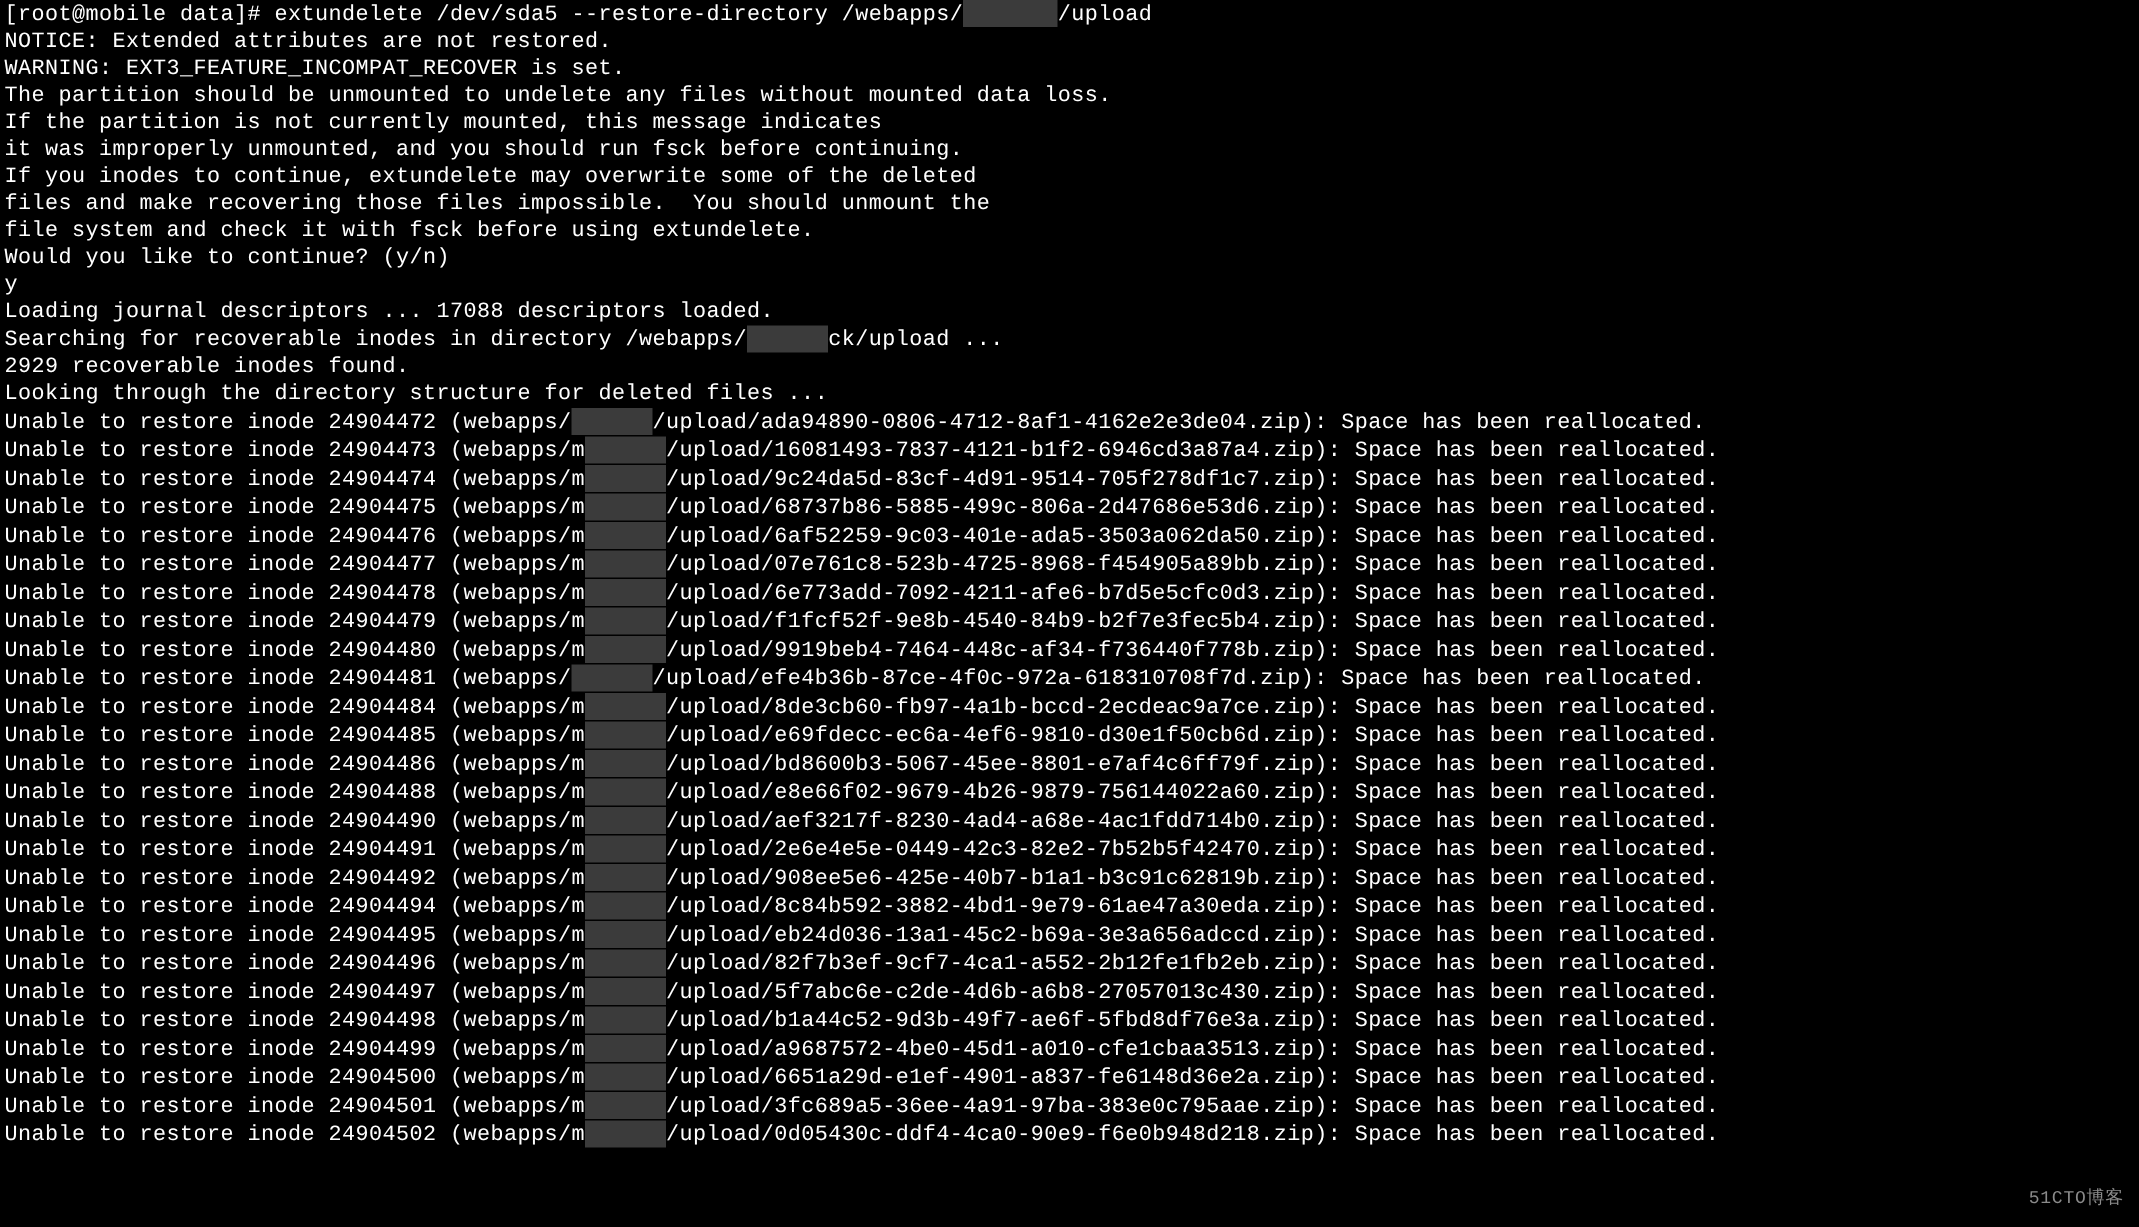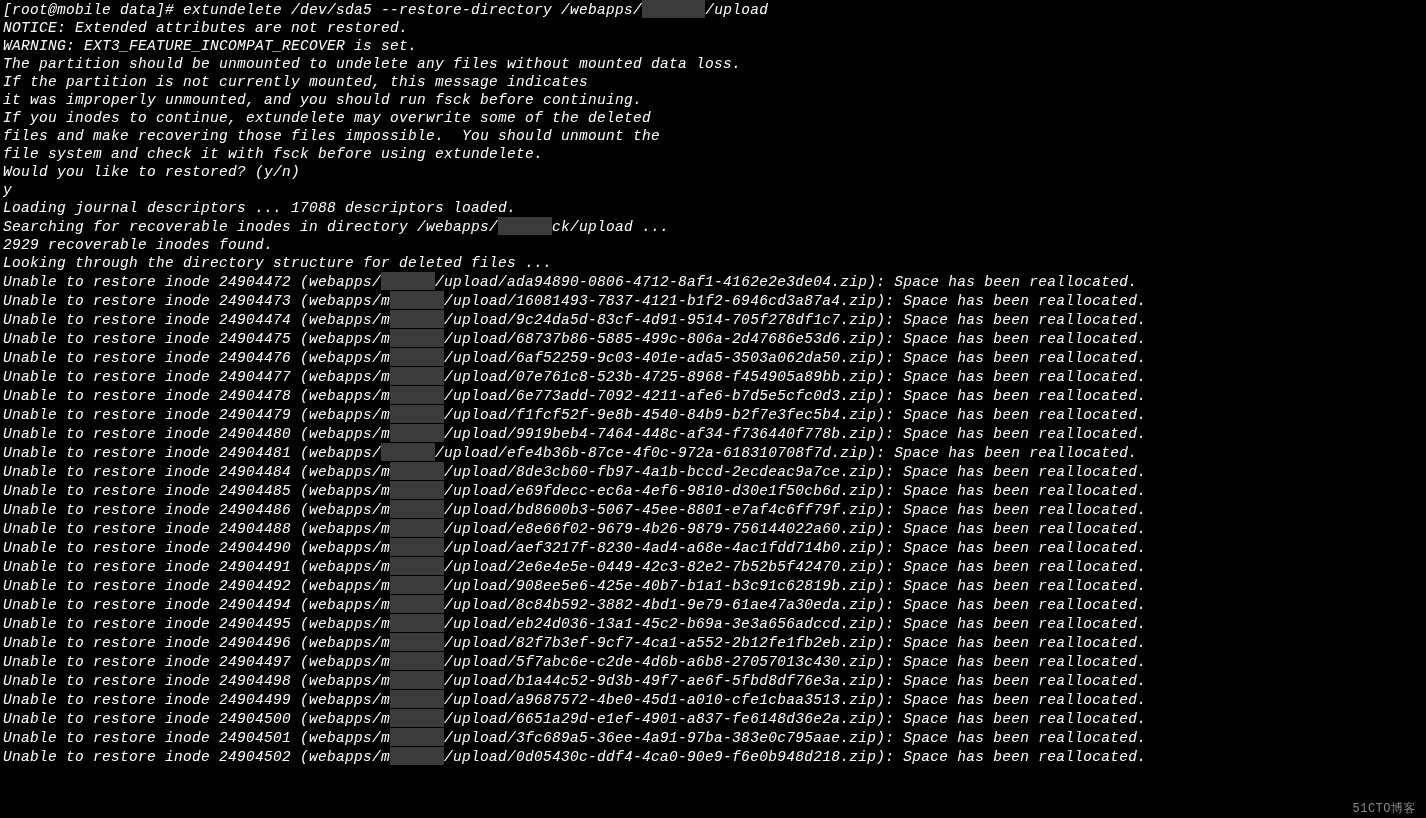--- a/index.html
+++ b/index.html
@@ -9,51 +9,51 @@
       font-family: "Courier New", Consolas, monospace;
       font-size: 14.5px;
       line-height: 18px;
       letter-spacing: 0.3px;
       width: 1426px;
       height: 818px;
       overflow: hidden;
       position: relative;
       padding: 0 3px;
     }
-    .line { white-space: pre; font-style: italic; }
+    .line { white-space: pre; }
     .redacted {
       display: inline-block;
       background: #3b3b3b;
       color: transparent;
       user-select: none;
       vertical-align: text-bottom;
     }
     .watermark {
       position: absolute;
       right: 10px;
-      bottom: 0;
+      bottom: 10px;
       color: #8a8a8a;
       font-size: 12px;
       letter-spacing: 0.5px;
     }
   </style>
 </head>
 <body>
 
 <div id="terminal">
     <div class="line">[root@mobile data]# extundelete /dev/sda5 --restore-directory /webapps/<span class="redacted">       </span>/upload</div>
     <div class="line">NOTICE: Extended attributes are not restored.</div>
     <div class="line">WARNING: EXT3_FEATURE_INCOMPAT_RECOVER is set.</div>
     <div class="line">The partition should be unmounted to undelete any files without mounted data loss.</div>
     <div class="line">If the partition is not currently mounted, this message indicates</div>
     <div class="line">it was improperly unmounted, and you should run fsck before continuing.</div>
     <div class="line">If you inodes to continue, extundelete may overwrite some of the deleted</div>
     <div class="line">files and make recovering those files impossible.  You should unmount the</div>
     <div class="line">file system and check it with fsck before using extundelete.</div>
-    <div class="line">Would you like to restored? (y/n)</div>
+    <div class="line">Would you like to continue? (y/n)</div>
     <div class="line">y</div>
     <div class="line">Loading journal descriptors ... 17088 descriptors loaded.</div>
     <div class="line">Searching for recoverable inodes in directory /webapps/<span class="redacted">      </span>ck/upload ...</div>
     <div class="line">2929 recoverable inodes found.</div>
     <div class="line">Looking through the directory structure for deleted files ...</div>
     <div class="line">Unable to restore inode 24904472 (webapps/<span class="redacted">      </span>/upload/ada94890-0806-4712-8af1-4162e2e3de04.zip): Space has been reallocated.</div>
     <div class="line">Unable to restore inode 24904473 (webapps/m<span class="redacted">      </span>/upload/16081493-7837-4121-b1f2-6946cd3a87a4.zip): Space has been reallocated.</div>
     <div class="line">Unable to restore inode 24904474 (webapps/m<span class="redacted">      </span>/upload/9c24da5d-83cf-4d91-9514-705f278df1c7.zip): Space has been reallocated.</div>
     <div class="line">Unable to restore inode 24904475 (webapps/m<span class="redacted">      </span>/upload/68737b86-5885-499c-806a-2d47686e53d6.zip): Space has been reallocated.</div>
     <div class="line">Unable to restore inode 24904476 (webapps/m<span class="redacted">      </span>/upload/6af52259-9c03-401e-ada5-3503a062da50.zip): Space has been reallocated.</div>

